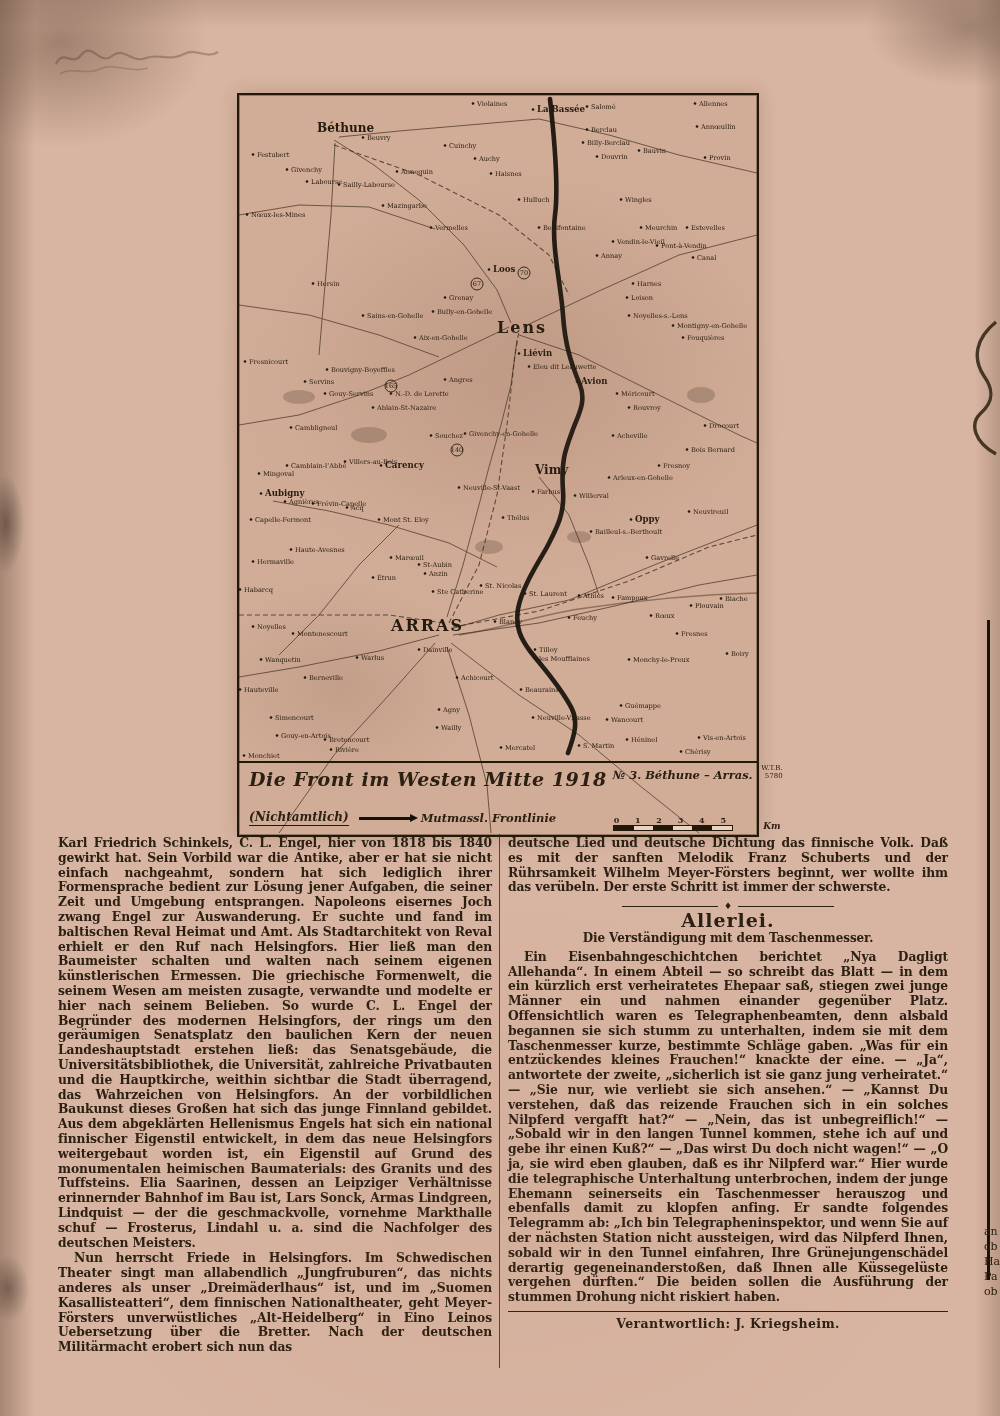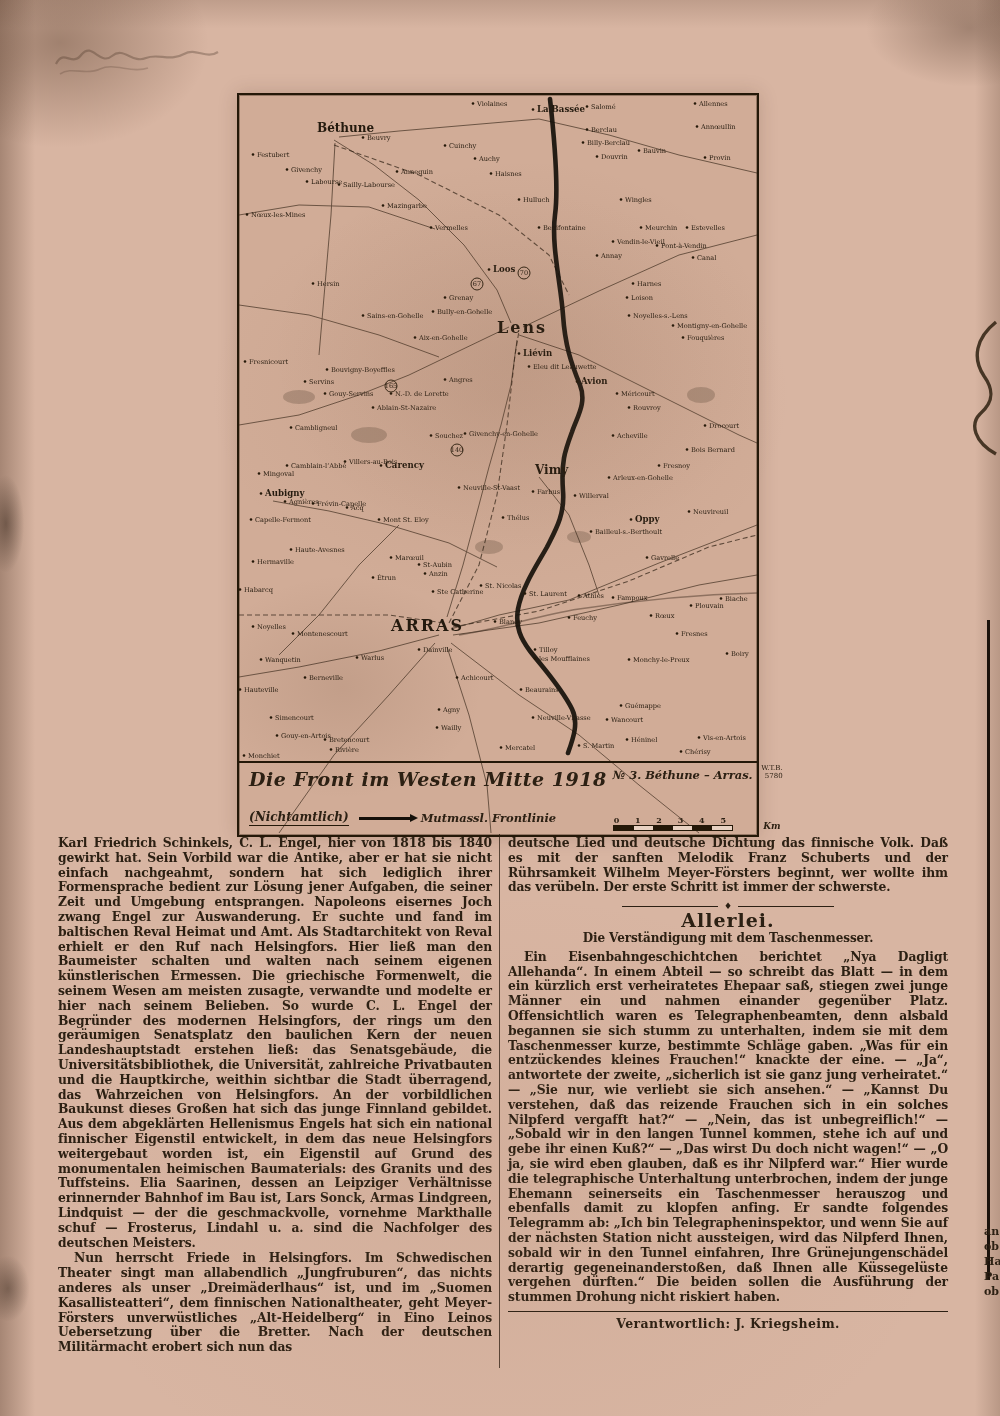--- a/index.html
+++ b/index.html
@@ -82,21 +82,21 @@
   .orn-row{ display:flex; align-items:center; justify-content:center; gap:6px; margin:7px 0 2px 0; }
   .orn-rule{ height:1.6px; width:96px; background:#2c2013; }
   .orn-diamond{ font-size:9px; line-height:9px; }
   .sec-title{ text-align:center; font-size:19px; font-weight:bold; letter-spacing:1px; margin:1px 0 3px 0; }
   .sec-sub{ text-align:center; font-size:12px; font-weight:bold; margin:0 0 4px 0; }
   .imprint{ border-top:1.6px solid #2c2013; margin-top:6px; padding-top:5px; text-align:center;
             font-size:12.5px; letter-spacing:.4px; }
   
   .edge-rule{ position:absolute; left:987px; top:620px; width:3px; height:660px; background:#17100a; z-index:4; }
   .edge-fragments{ position:absolute; left:984px; top:1224px; width:16px; z-index:6;
-                   font-weight:bold; font-size:11px; line-height:15px; color:#2c2013; }
+                   font-weight:normal; font-size:11px; line-height:15px; color:#2c2013; }
   .handwriting{ position:absolute; left:52px; top:38px; z-index:1; opacity:.55; }
   .adjacent-ornament{ position:absolute; left:966px; top:318px; z-index:4; opacity:.8; }
 </style>
 </head>
 <body>
 
 <div class="page">
   <div class="texture"></div>
 
   <svg class="handwriting" width="170" height="42" viewBox="0 0 170 42">

